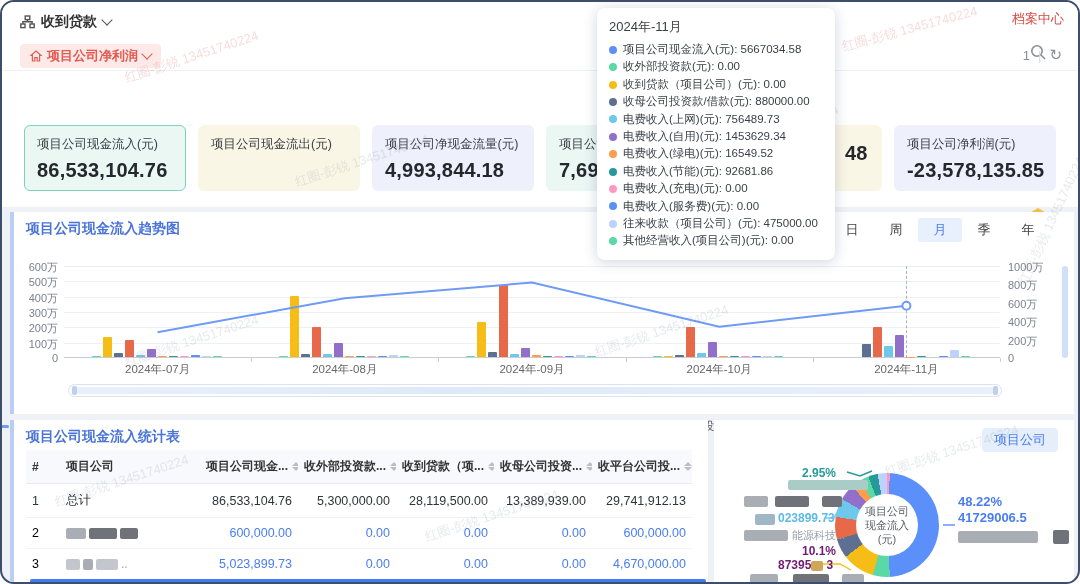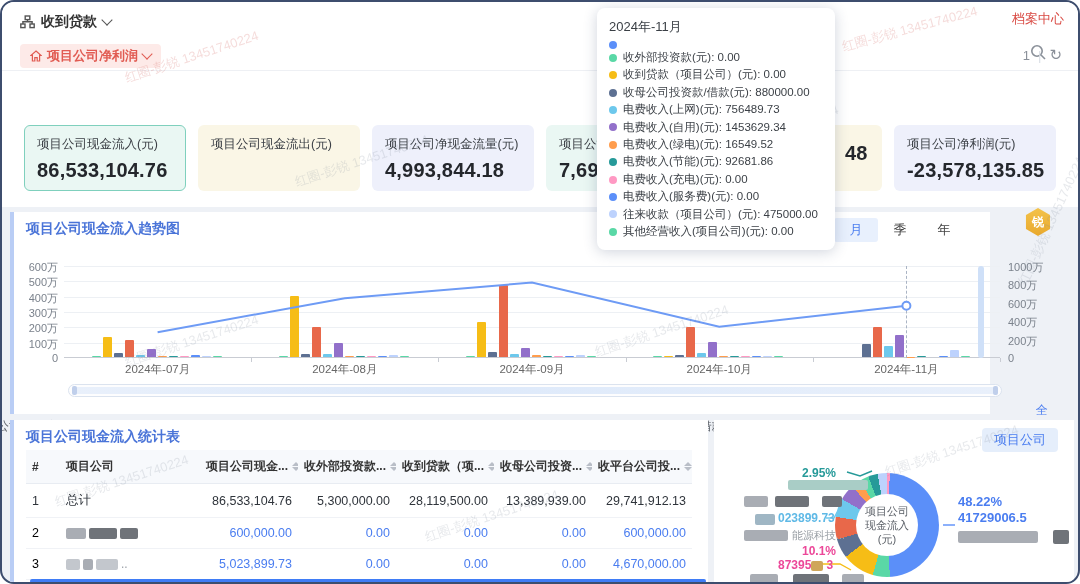--- a/index.html
+++ b/index.html
@@ -45,21 +45,21 @@
   .card .val { font-size:20px; font-weight:700; color:#24272c; letter-spacing:.2px; }
   .card.mint { background:#eaf7f3; }
   .card.cream { background:#faf6e6; }
   .card.lavender { background:#eef0fb; }
   .card.selected { border-color:#7fd0bd; }
   .card .pad { display:inline-block; width:112px; }
 
   
   .panel { position:absolute; background:#fff; }
   .accent { position:absolute; left:0; top:0; width:4px; height:100%; background:#b9cdf5; }
-  #chart-panel { left:8px; top:210px; width:980px; height:202px; }
+  #chart-panel { left:8px; top:210px; width:1064px; height:202px; }
   .sec-title { position:absolute; left:16px; top:8px; font-size:14px; font-weight:700; color:#4a74d8; }
   .periods { position:absolute; right:24px; top:6px; display:flex; }
   .period { width:44px; height:24px; display:flex; align-items:center; justify-content:center;
             font-size:13px; color:#444; cursor:pointer; border-radius:3px; }
   .period.active { background:#e8f0fd; color:#4a7df0; }
   .plot { position:absolute; left:54px; top:54px; width:936px; height:92px; }
   .gridline { position:absolute; left:0; width:100%; height:1px; background:#edf0f4; }
   .axis-x { position:absolute; left:0; bottom:0; width:100%; height:1px; background:#c9ccd3; }
   .ytick-l { position:absolute; right:100%; margin-right:6px; transform:translateY(-6px);
              font-size:11px; color:#7b828c; white-space:nowrap; }
@@ -104,21 +104,21 @@
   #donut-panel { left:712px; top:418px; width:360px; height:166px; overflow:hidden; }
   .tag { position:absolute; right:16px; top:8px; background:#e5eefb; color:#4a7df0; font-size:13px;
          padding:3px 12px; border-radius:4px; cursor:pointer; }
   .donut { position:absolute; left:121px; top:53px; width:104px; height:104px; border-radius:50%; cursor:pointer; }
   .donut-hole { position:absolute; left:21px; top:21px; width:62px; height:62px; background:#fff; border-radius:50%;
                 display:flex; align-items:center; justify-content:center; text-align:center;
                 font-size:11px; color:#5a5f66; line-height:1.3; padding:4px; }
   .dlab { position:absolute; font-weight:700; white-space:nowrap; }
   .dlab.teal { color:#269a99; font-size:12px; }
   .dlab.cyan { color:#5fb9e6; font-size:12px; }
-  .dlab.yellow { color:#ec4899; font-size:12px; }
+  .dlab.yellow { color:#701a75; font-size:12px; }
   .dlab.blue { color:#4a7df0; font-size:13px; }
   .dname { position:absolute; color:#9aa0a6; font-size:11px; white-space:nowrap; }
   .dblocks { position:absolute; display:flex; gap:4px; align-items:center; }
 
   
   .tooltip { position:absolute; left:595px; top:6px; width:238px; background:#fff; border-radius:8px;
              box-shadow:0 2px 14px rgba(40,60,100,.22); padding:10px 12px; z-index:50; }
   .tooltip .tt-title { font-size:13px; color:#3a3f45; margin-bottom:5px; }
   .tt-row { display:flex; align-items:center; gap:6px; font-size:11.5px; color:#3a3f45; line-height:17.4px; white-space:nowrap; }
   .tt-dot { width:8px; height:8px; border-radius:50%; flex:none; }
@@ -484,20 +484,21 @@
         <span class="blk" style="width:80px; height:12px;"></span>
         <span class="blk d" style="width:16px; height:14px; margin-left:8px;"></span>
       </div>
   </div>
 
   <div class="tooltip">
     <div class="tt-title">2024年-11月</div>
     <div id="tooltip-rows">
         <div class="tt-row">
           <span class="tt-dot" style="background: rgb(91, 143, 249);"></span>
+          <span>项目公司现金流入(元): 5667034.58</span>
         </div>
         <div class="tt-row">
           <span class="tt-dot" style="background: rgb(90, 216, 166);"></span>
           <span>收外部投资款(元): 0.00</span>
         </div>
         <div class="tt-row">
           <span class="tt-dot" style="background: rgb(246, 189, 22);"></span>
           <span>收到贷款（项目公司）(元): 0.00</span>
         </div>
         <div class="tt-row">

